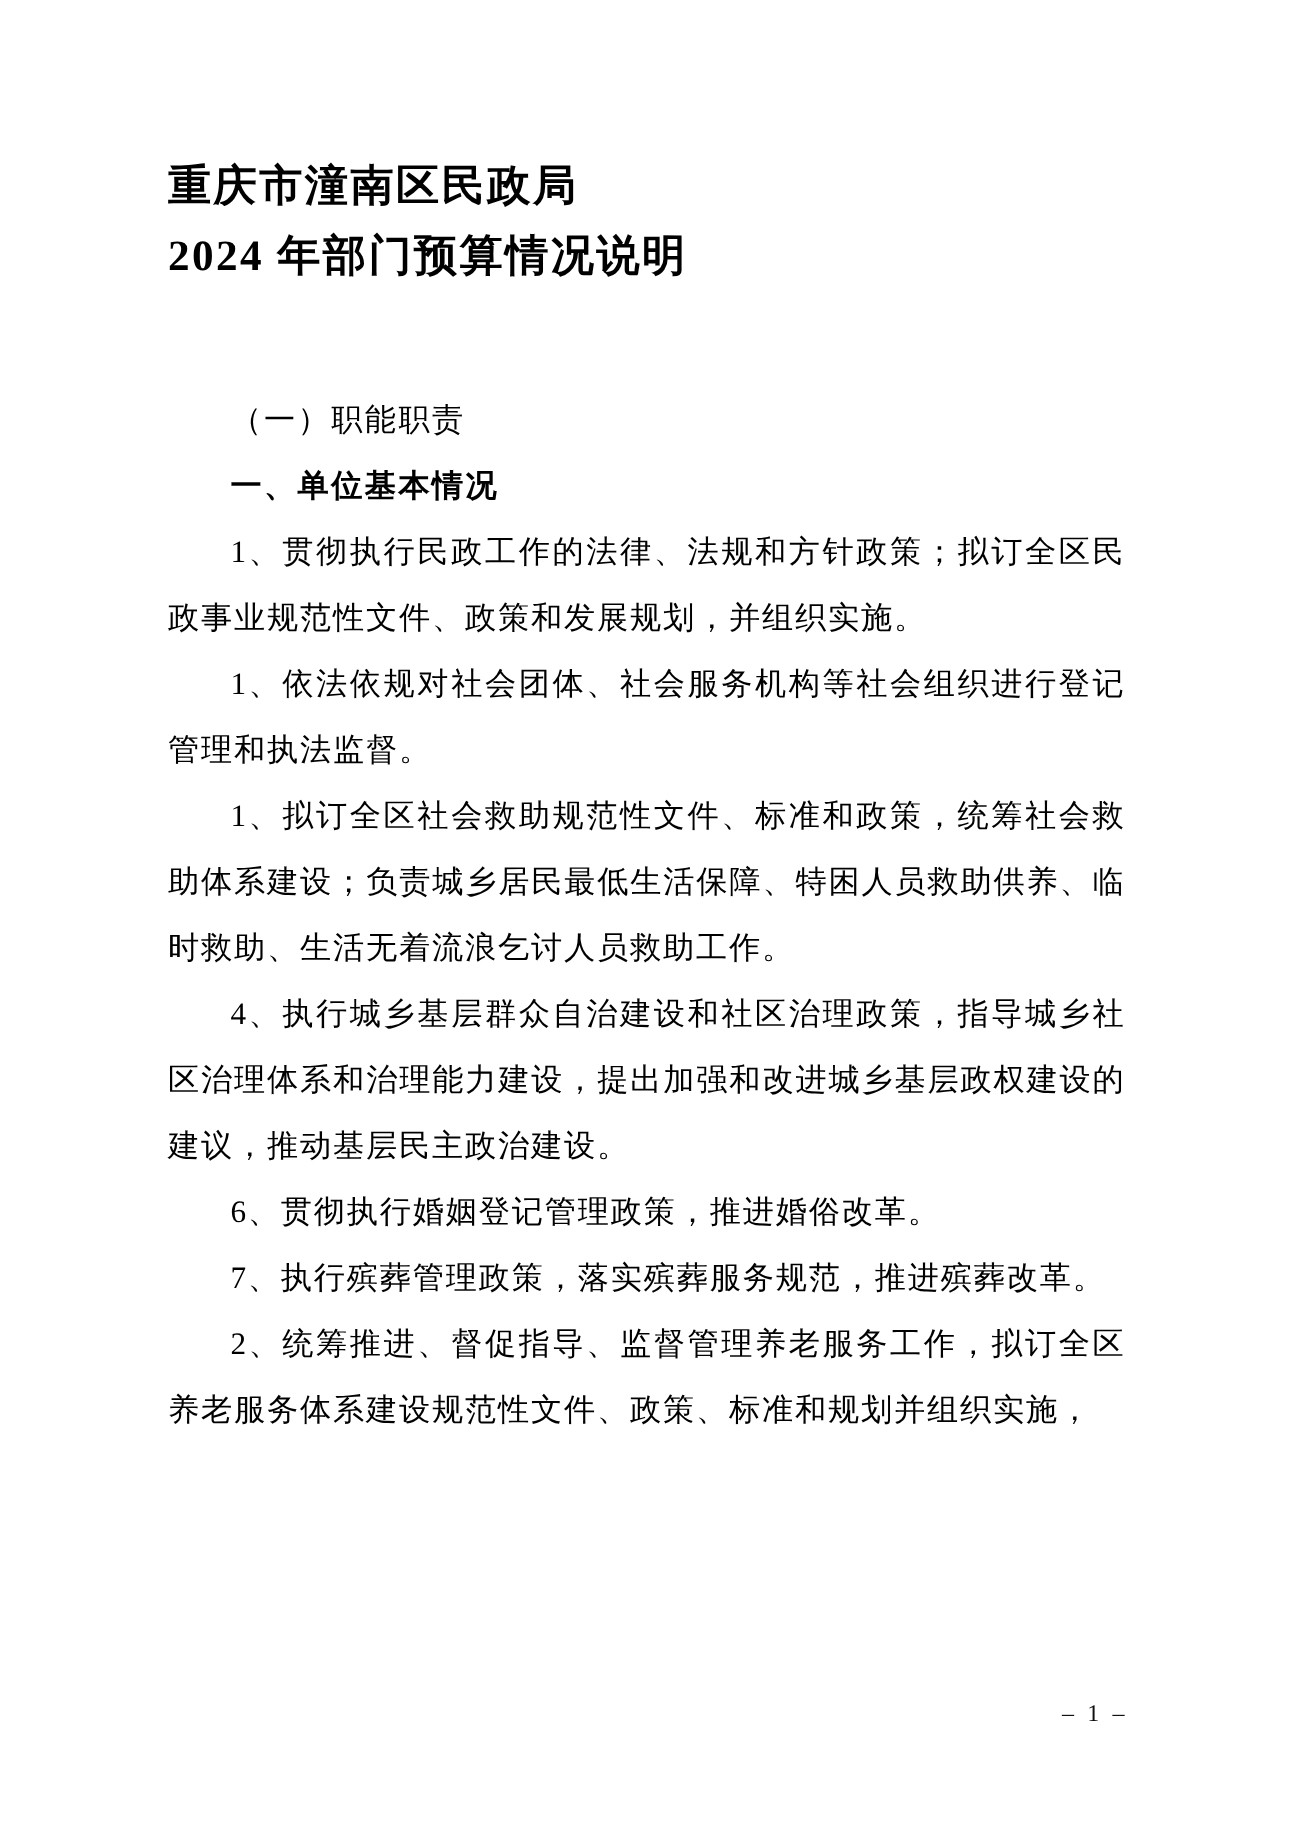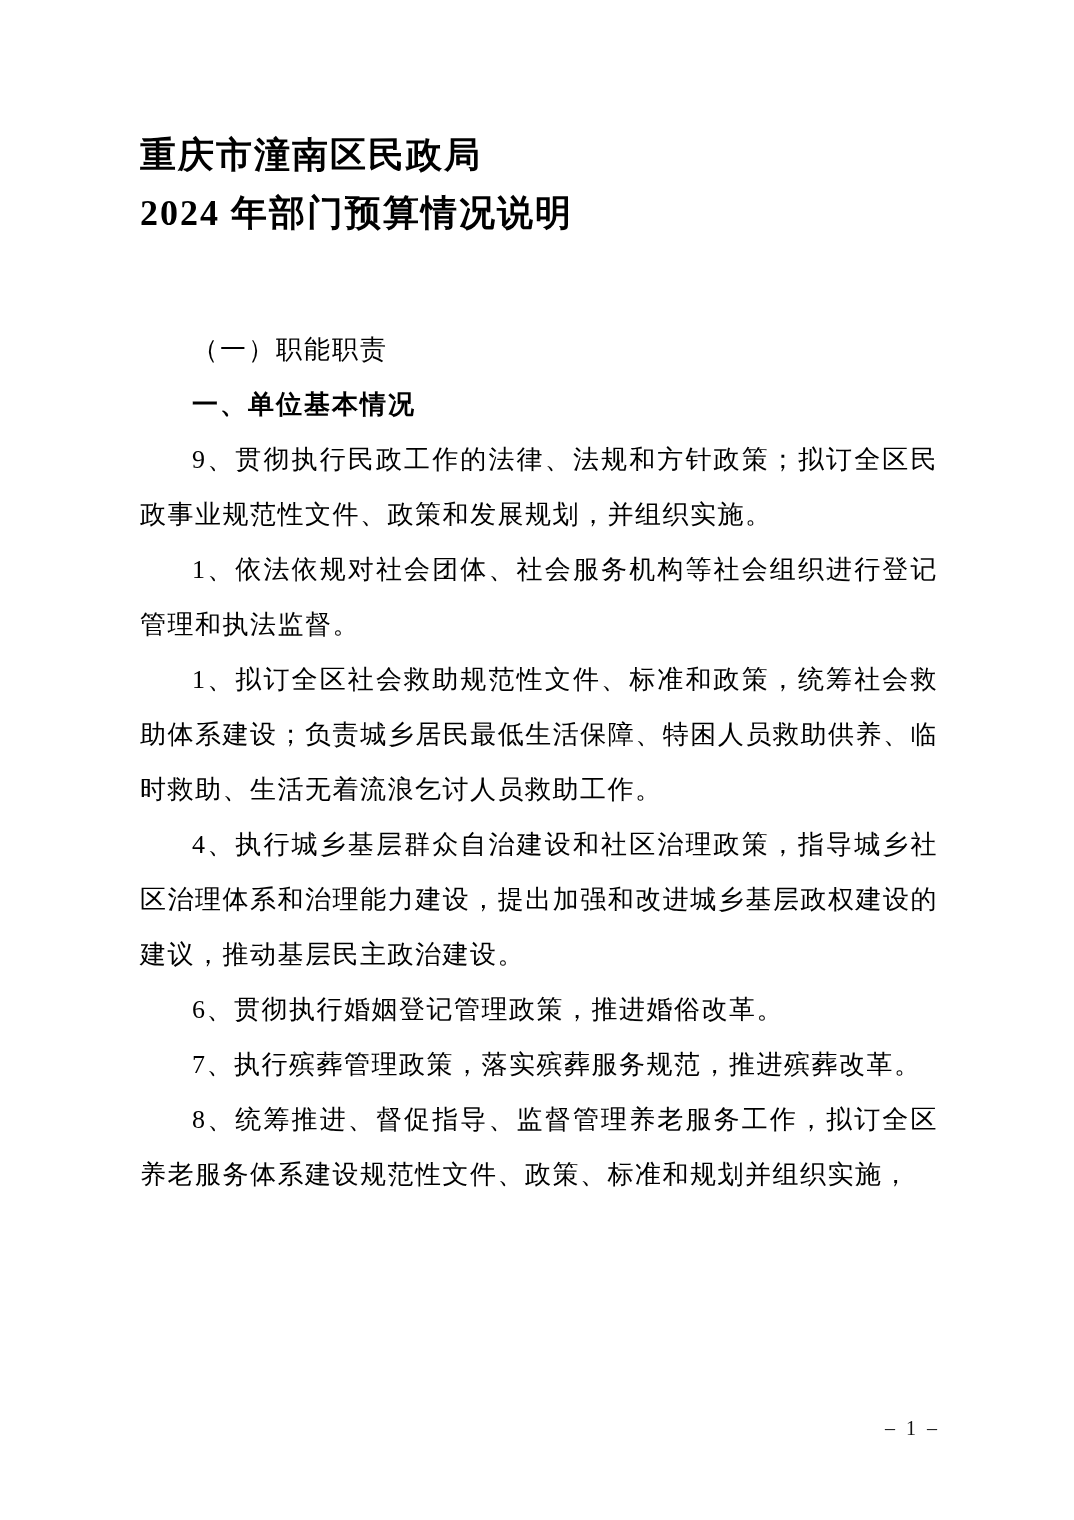--- a/index.html
+++ b/index.html
@@ -59,24 +59,24 @@
 <div class="page">
 
   <h1 class="doc-title">
     <span class="title-line">重庆市潼南区民政局</span>
     <span class="title-line">2024 年部门预算情况说明</span>
   </h1>
 
   <div class="content">
     <p class="para subsection-heading">（一）职能职责</p>
     <p class="para section-heading">一、单位基本情况</p>
-    <p class="para">9、贯彻执行民政工作的法律、法规和方针政策；拟订全区民政事业规范性文件、政策和发展规划，并组织实施。</p>
+    <p class="para">1、贯彻执行民政工作的法律、法规和方针政策；拟订全区民政事业规范性文件、政策和发展规划，并组织实施。</p>
     <p class="para">1、依法依规对社会团体、社会服务机构等社会组织进行登记管理和执法监督。</p>
     <p class="para">1、拟订全区社会救助规范性文件、标准和政策，统筹社会救助体系建设；负责城乡居民最低生活保障、特困人员救助供养、临时救助、生活无着流浪乞讨人员救助工作。</p>
     <p class="para">4、执行城乡基层群众自治建设和社区治理政策，指导城乡社区治理体系和治理能力建设，提出加强和改进城乡基层政权建设的建议，推动基层民主政治建设。</p>
     <p class="para">6、贯彻执行婚姻登记管理政策，推进婚俗改革。</p>
     <p class="para">7、执行殡葬管理政策，落实殡葬服务规范，推进殡葬改革。</p>
-    <p class="para">8、统筹推进、督促指导、监督管理养老服务工作，拟订全区养老服务体系建设规范性文件、政策、标准和规划并组织实施，</p>
+    <p class="para">2、统筹推进、督促指导、监督管理养老服务工作，拟订全区养老服务体系建设规范性文件、政策、标准和规划并组织实施，</p>
   </div>
 
   <div class="page-number">– 1 –</div>
 
 </div>
 
 </body></html>

